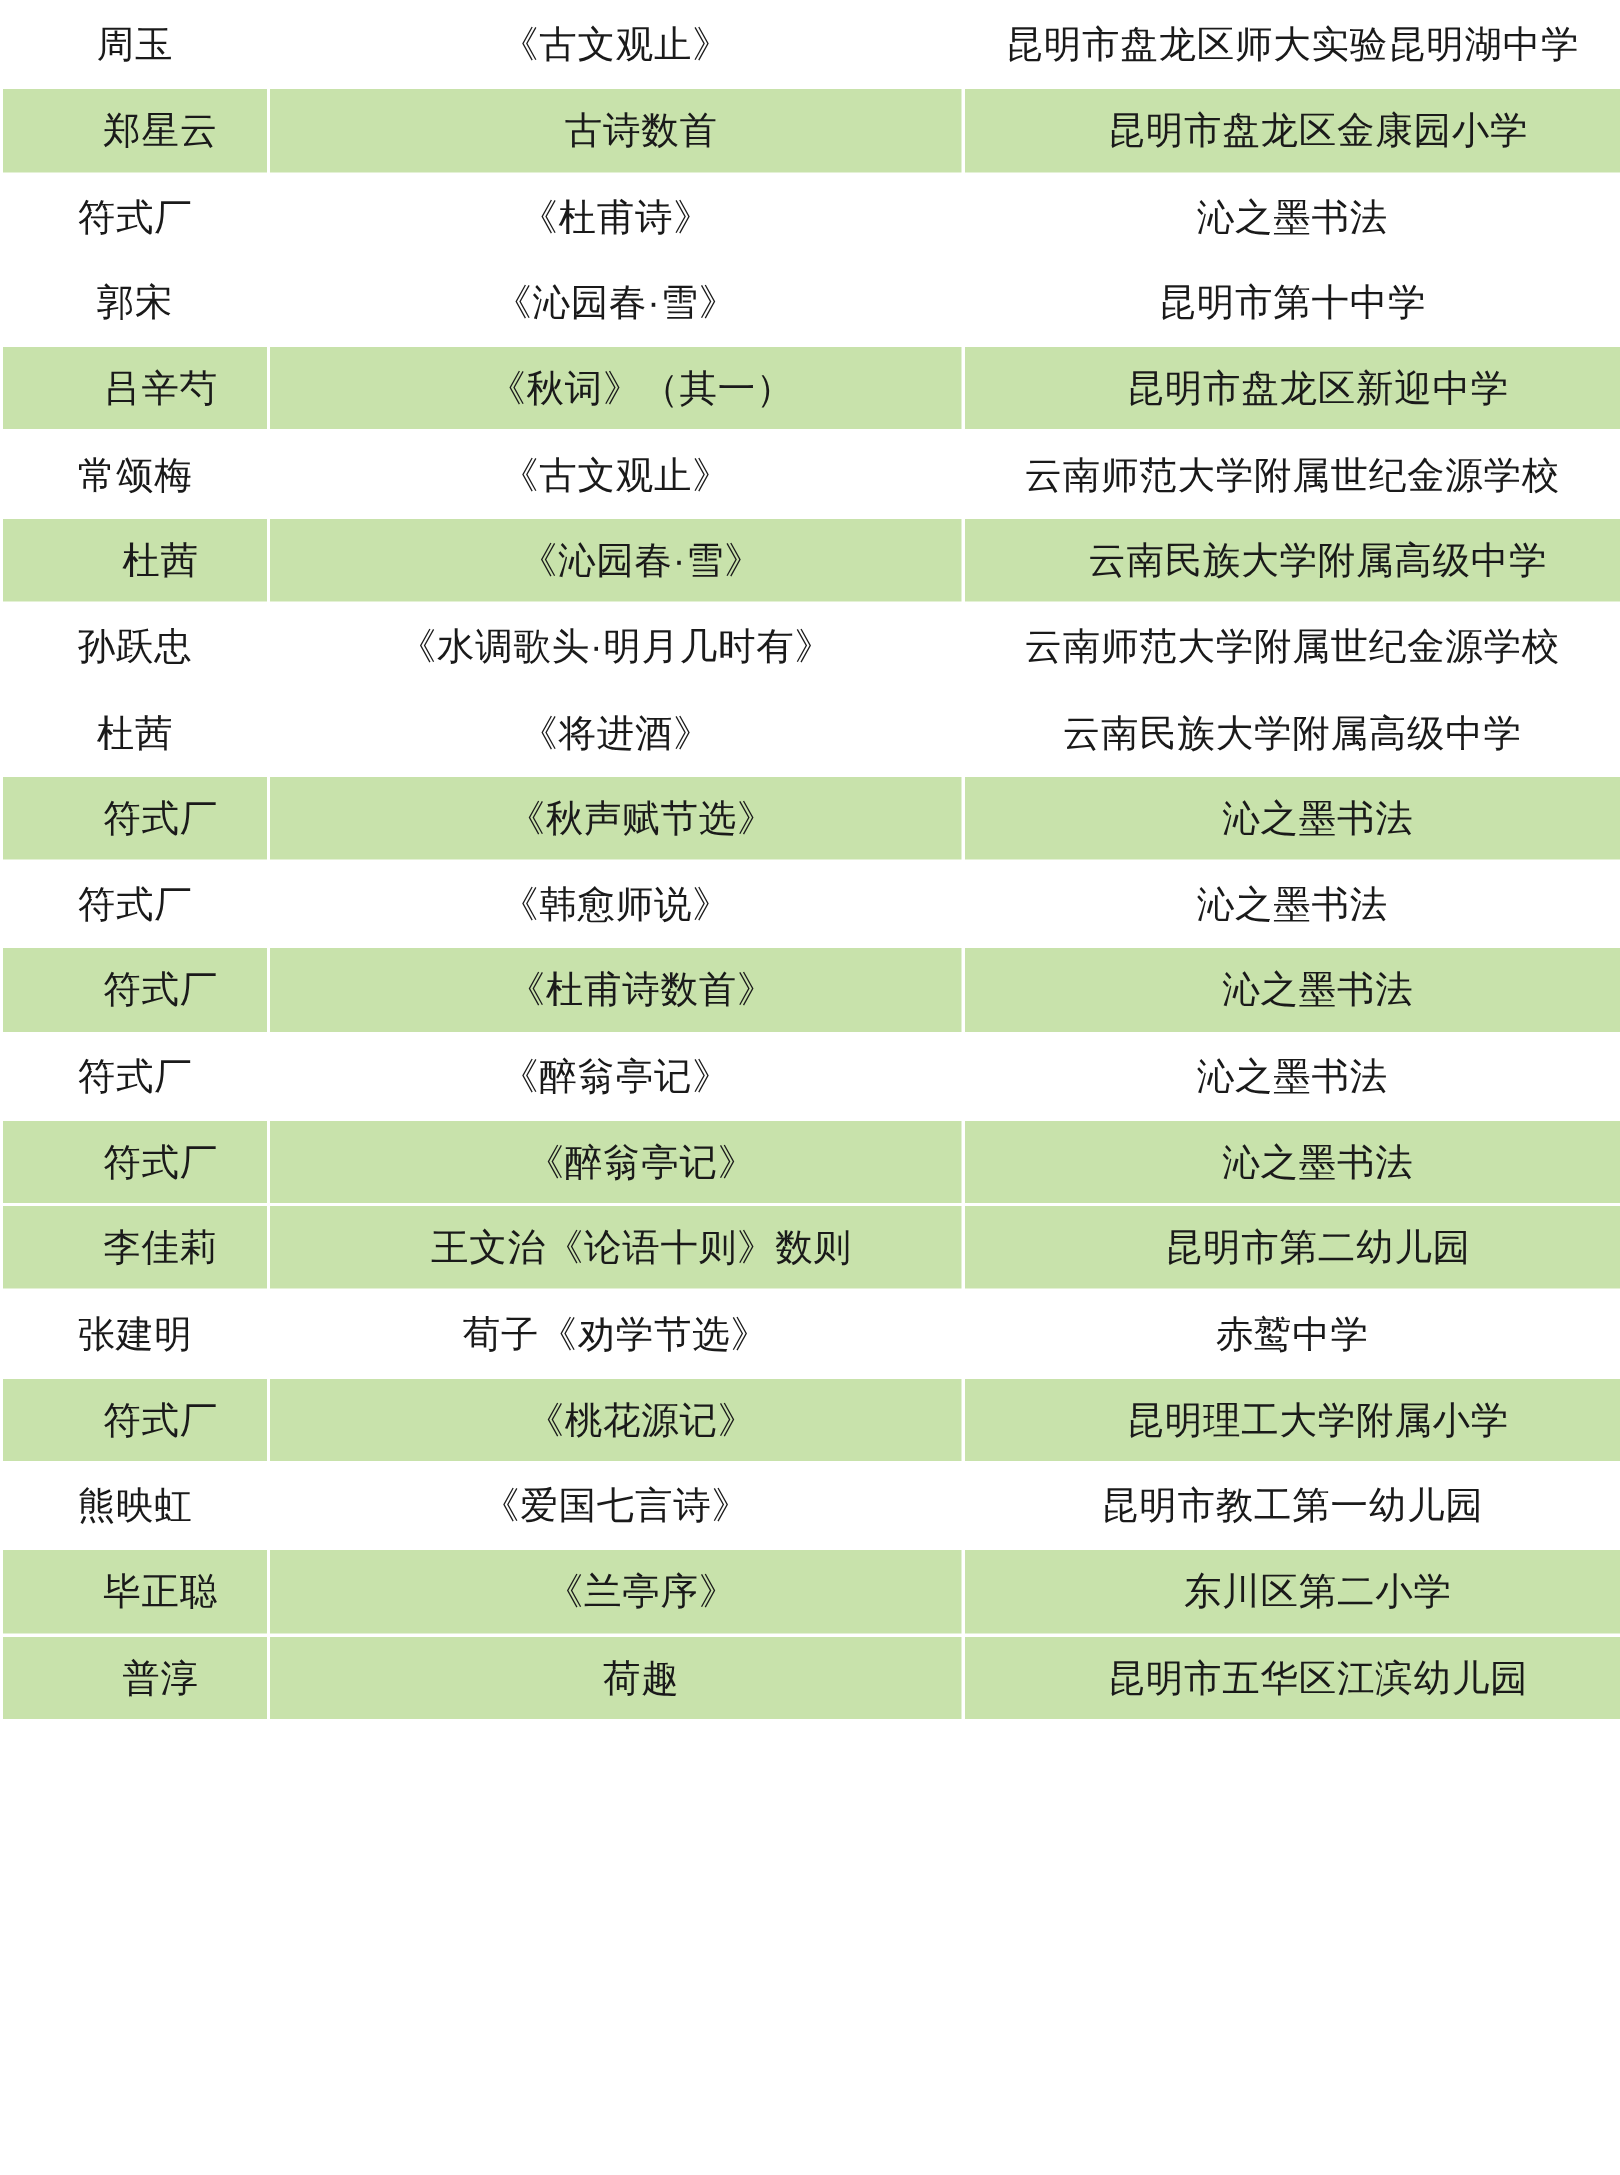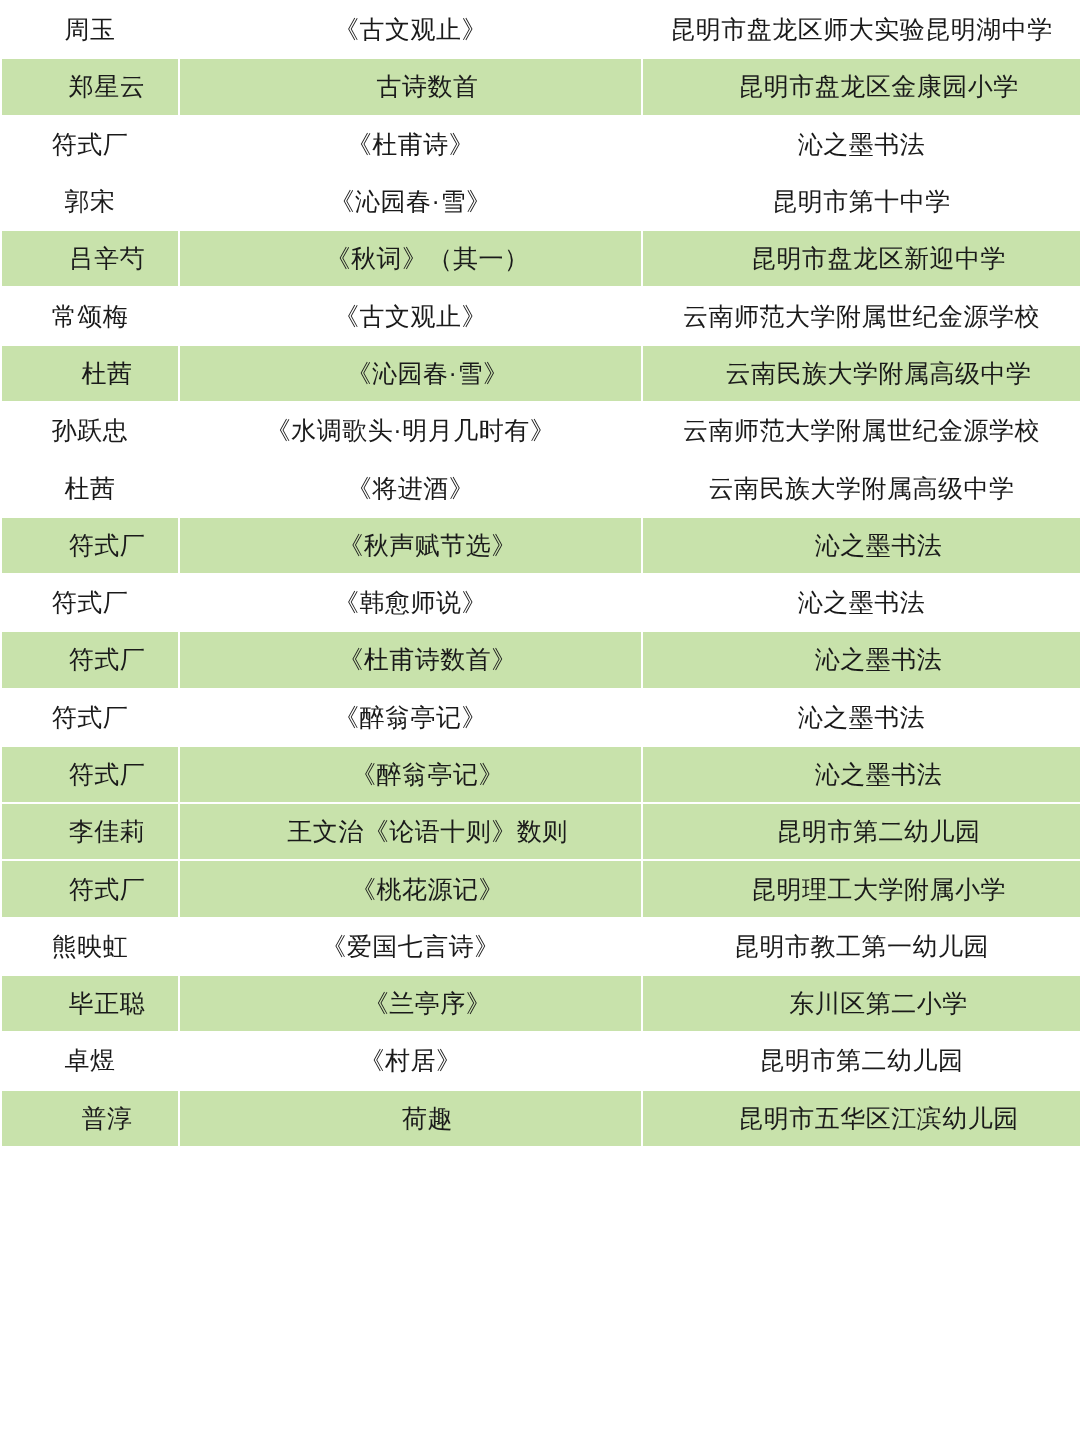--- a/index.html
+++ b/index.html
@@ -127,40 +127,40 @@
         <tr class="row-dark">
           <td>符式厂</td>
           <td>《醉翁亭记》</td>
           <td>沁之墨书法</td>
         </tr>
         <tr class="row-dark">
           <td>李佳莉</td>
           <td>王文治《论语十则》数则</td>
           <td>昆明市第二幼儿园</td>
         </tr>
+        <tr class="row-light">
+          <td>张建明</td>
+          <td>荀子《劝学节选》</td>
+          <td>赤鹫中学</td>
+        </tr>
         <tr class="row-dark">
           <td>符式厂</td>
           <td>《桃花源记》</td>
           <td>昆明理工大学附属小学</td>
         </tr>
         <tr class="row-light">
           <td>熊映虹</td>
           <td>《爱国七言诗》</td>
           <td>昆明市教工第一幼儿园</td>
         </tr>
         <tr class="row-dark">
           <td>毕正聪</td>
           <td>《兰亭序》</td>
           <td>东川区第二小学</td>
         </tr>
-        <tr class="row-light">
-          <td>卓煜</td>
-          <td>《村居》</td>
-          <td>昆明市第二幼儿园</td>
-        </tr>
         <tr class="row-dark">
           <td>普淳</td>
           <td>荷趣</td>
           <td>昆明市五华区江滨幼儿园</td>
         </tr>
       </tbody>
   </table>
 </div>
 
 </body></html>

